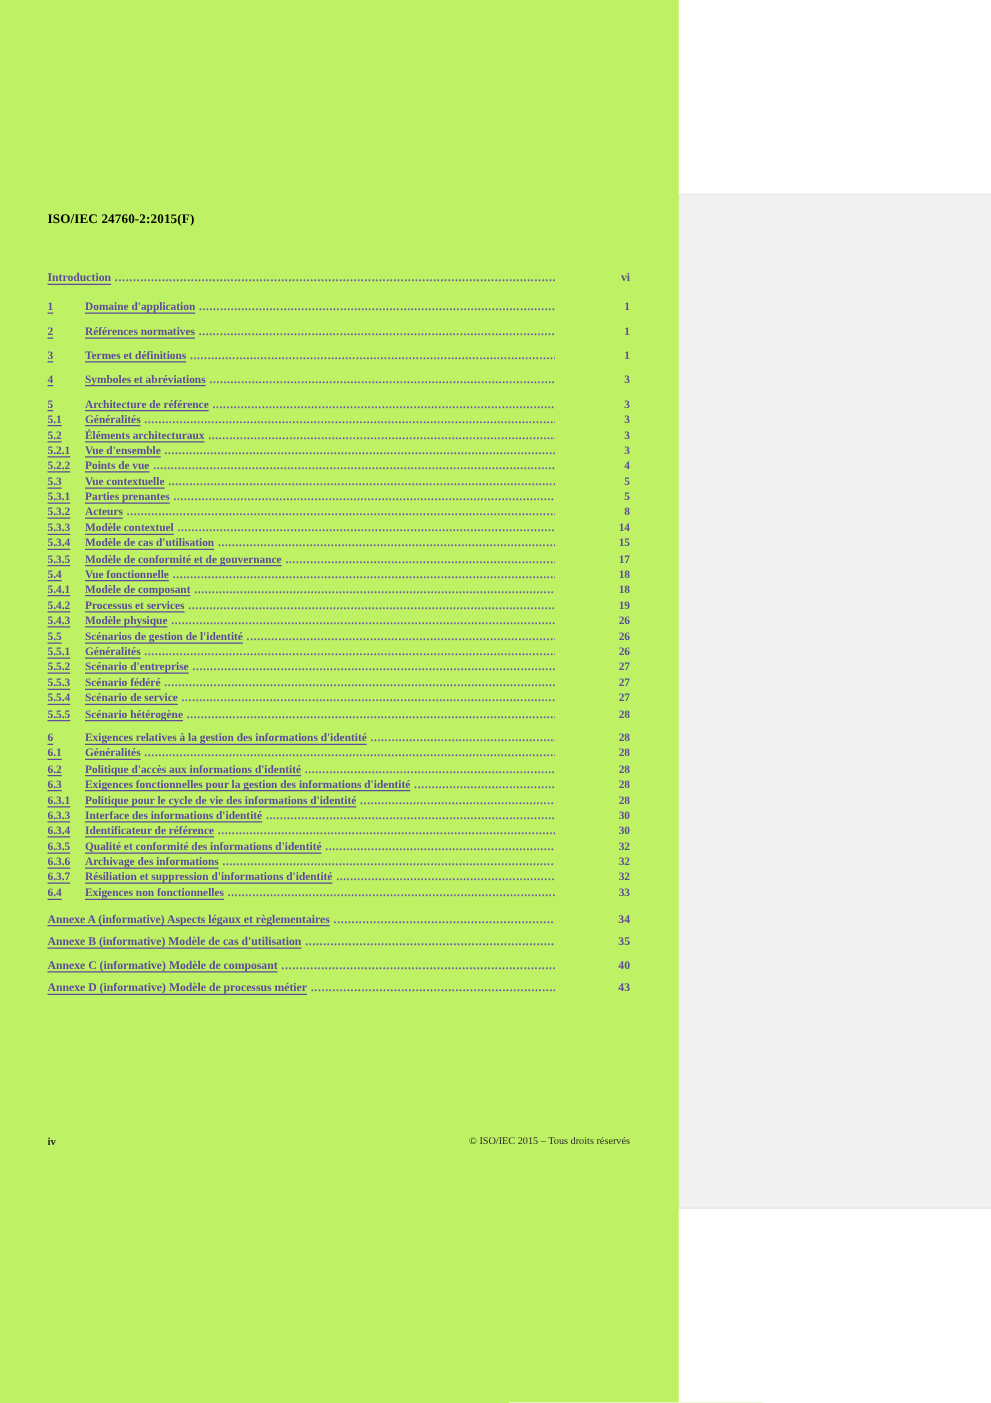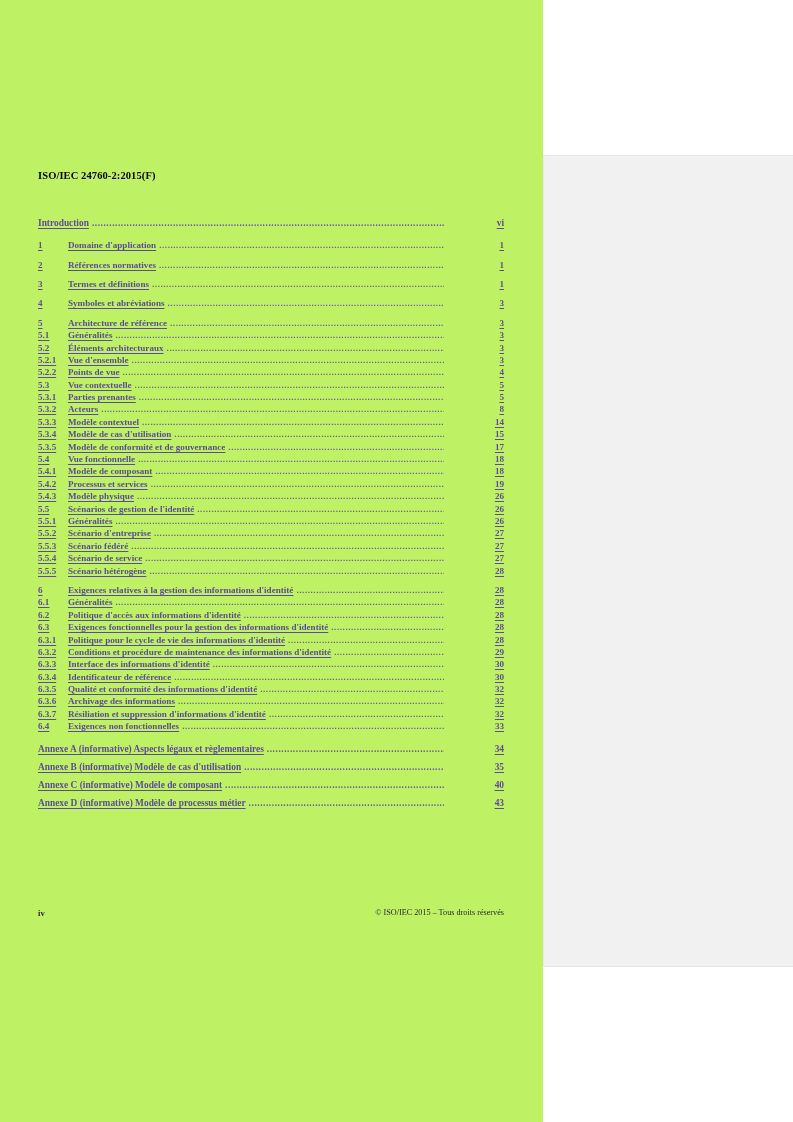--- a/index.html
+++ b/index.html
@@ -114,21 +114,20 @@
     top: 0;
     white-space: nowrap;
   }
   .toc-row.annexe .leader { height: 18.2px; }
   .toc-row.annexe .leader::before { line-height: 18.2px; font-size: 9.4px; }
 
   .pageno {
     flex: 0 0 auto;
     text-align: right;
     min-width: 12px;
-    text-decoration: underline;
     text-underline-offset: 1.5px;
     padding-left: 1px;
     margin-left: 46px;
   }
 
   
   #footer {
     position: absolute;
     left: 38px;
     top: 908px;
@@ -340,26 +339,20 @@
         <span class="leader"></span>
         <span class="pageno">28</span>
       </div>
       <div class="toc-row lvl3">
         <span class="num">6.3.1</span>
         <span class="title">Politique pour le cycle de vie des informations d'identité</span>
         <span class="leader"></span>
         <span class="pageno">28</span>
       </div>
       <div class="toc-row lvl3">
-        <span class="num">6.3.2</span>
-        <span class="title">Conditions et procédure de maintenance des informations d'identité</span>
-        <span class="leader"></span>
-        <span class="pageno">29</span>
-      </div>
-      <div class="toc-row lvl3">
         <span class="num">6.3.3</span>
         <span class="title">Interface des informations d'identité</span>
         <span class="leader"></span>
         <span class="pageno">30</span>
       </div>
       <div class="toc-row lvl3">
         <span class="num">6.3.4</span>
         <span class="title">Identificateur de référence</span>
         <span class="leader"></span>
         <span class="pageno">30</span>

